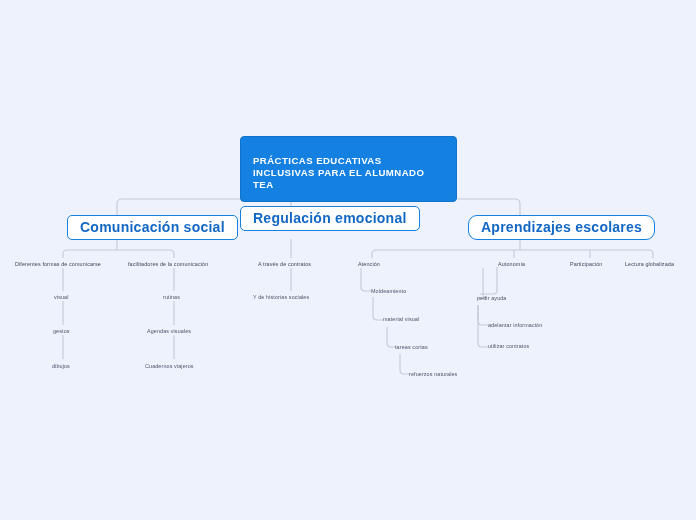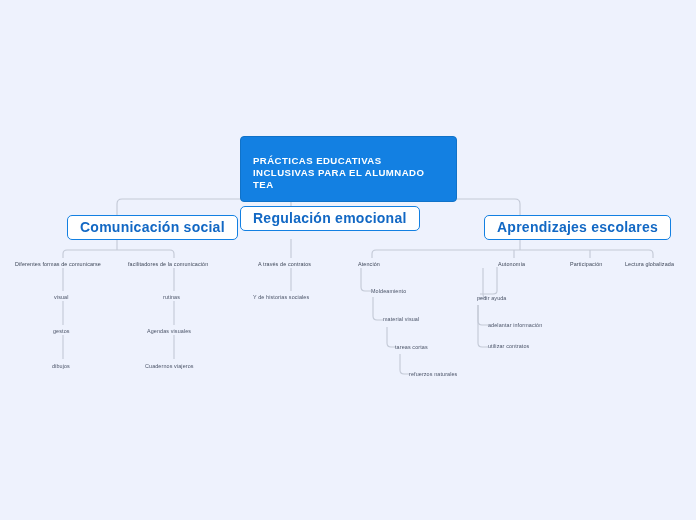--- a/index.html
+++ b/index.html
@@ -125,21 +125,21 @@
   <div class="node leaf-node strong" style="left:128px; top:261px;">facilitadores de la comunicación</div>
   <div class="node leaf-node" style="left:163px; top:294px;">rutinas</div>
   <div class="node leaf-node" style="left:147px; top:328px;">Agendas visuales</div>
   <div class="node leaf-node" style="left:145px; top:363px;">Cuadernos viajeros</div>
 
   <div class="node branch-node" style="left:240px; top:206px;">Regulación emocional</div>
 
   <div class="node leaf-node strong" style="left:258px; top:261px;">A través de contratos</div>
   <div class="node leaf-node" style="left:253px; top:294px;">Y de historias sociales</div>
 
-  <div class="node branch-node" style="left:484px; top:215px;">Aprendizajes escolares</div>
+  <div class="node branch-node" style="left:468px; top:215px;border-radius:9px;">Aprendizajes escolares</div>
 
   <div class="node leaf-node strong" style="left:358px; top:261px;">Atención</div>
   <div class="node leaf-node" style="left:371px; top:288px;">Moldeamiento</div>
   <div class="node leaf-node" style="left:383px; top:316px;">material visual</div>
   <div class="node leaf-node" style="left:395px; top:344px;">tareas cortas</div>
   <div class="node leaf-node" style="left:409px; top:371px;">refuerzos naturales</div>
 
   <div class="node leaf-node strong" style="left:498px; top:261px;">Autonomía</div>
   <div class="node leaf-node" style="left:477px; top:295px;">pedir ayuda</div>
   <div class="node leaf-node" style="left:488px; top:322px;">adelantar información</div>

